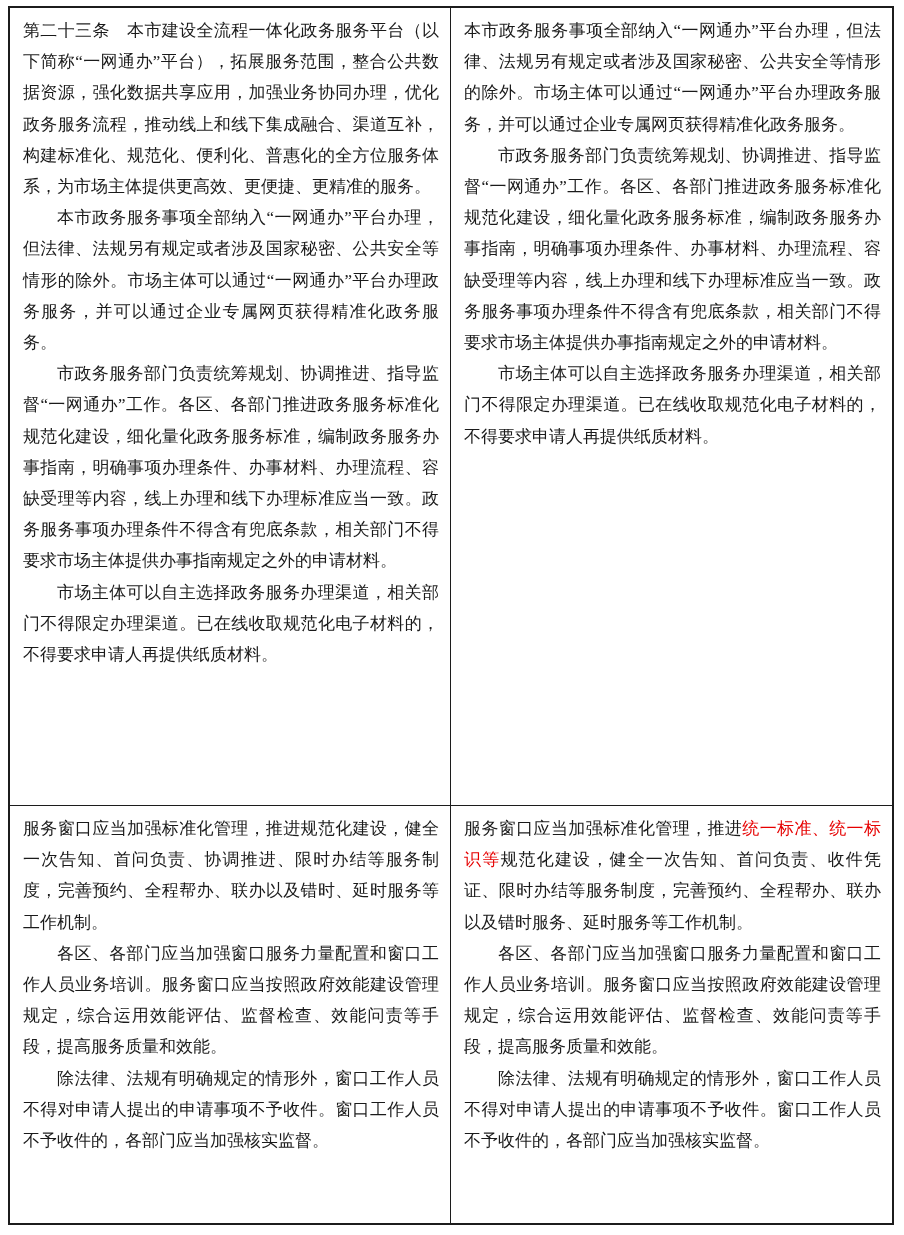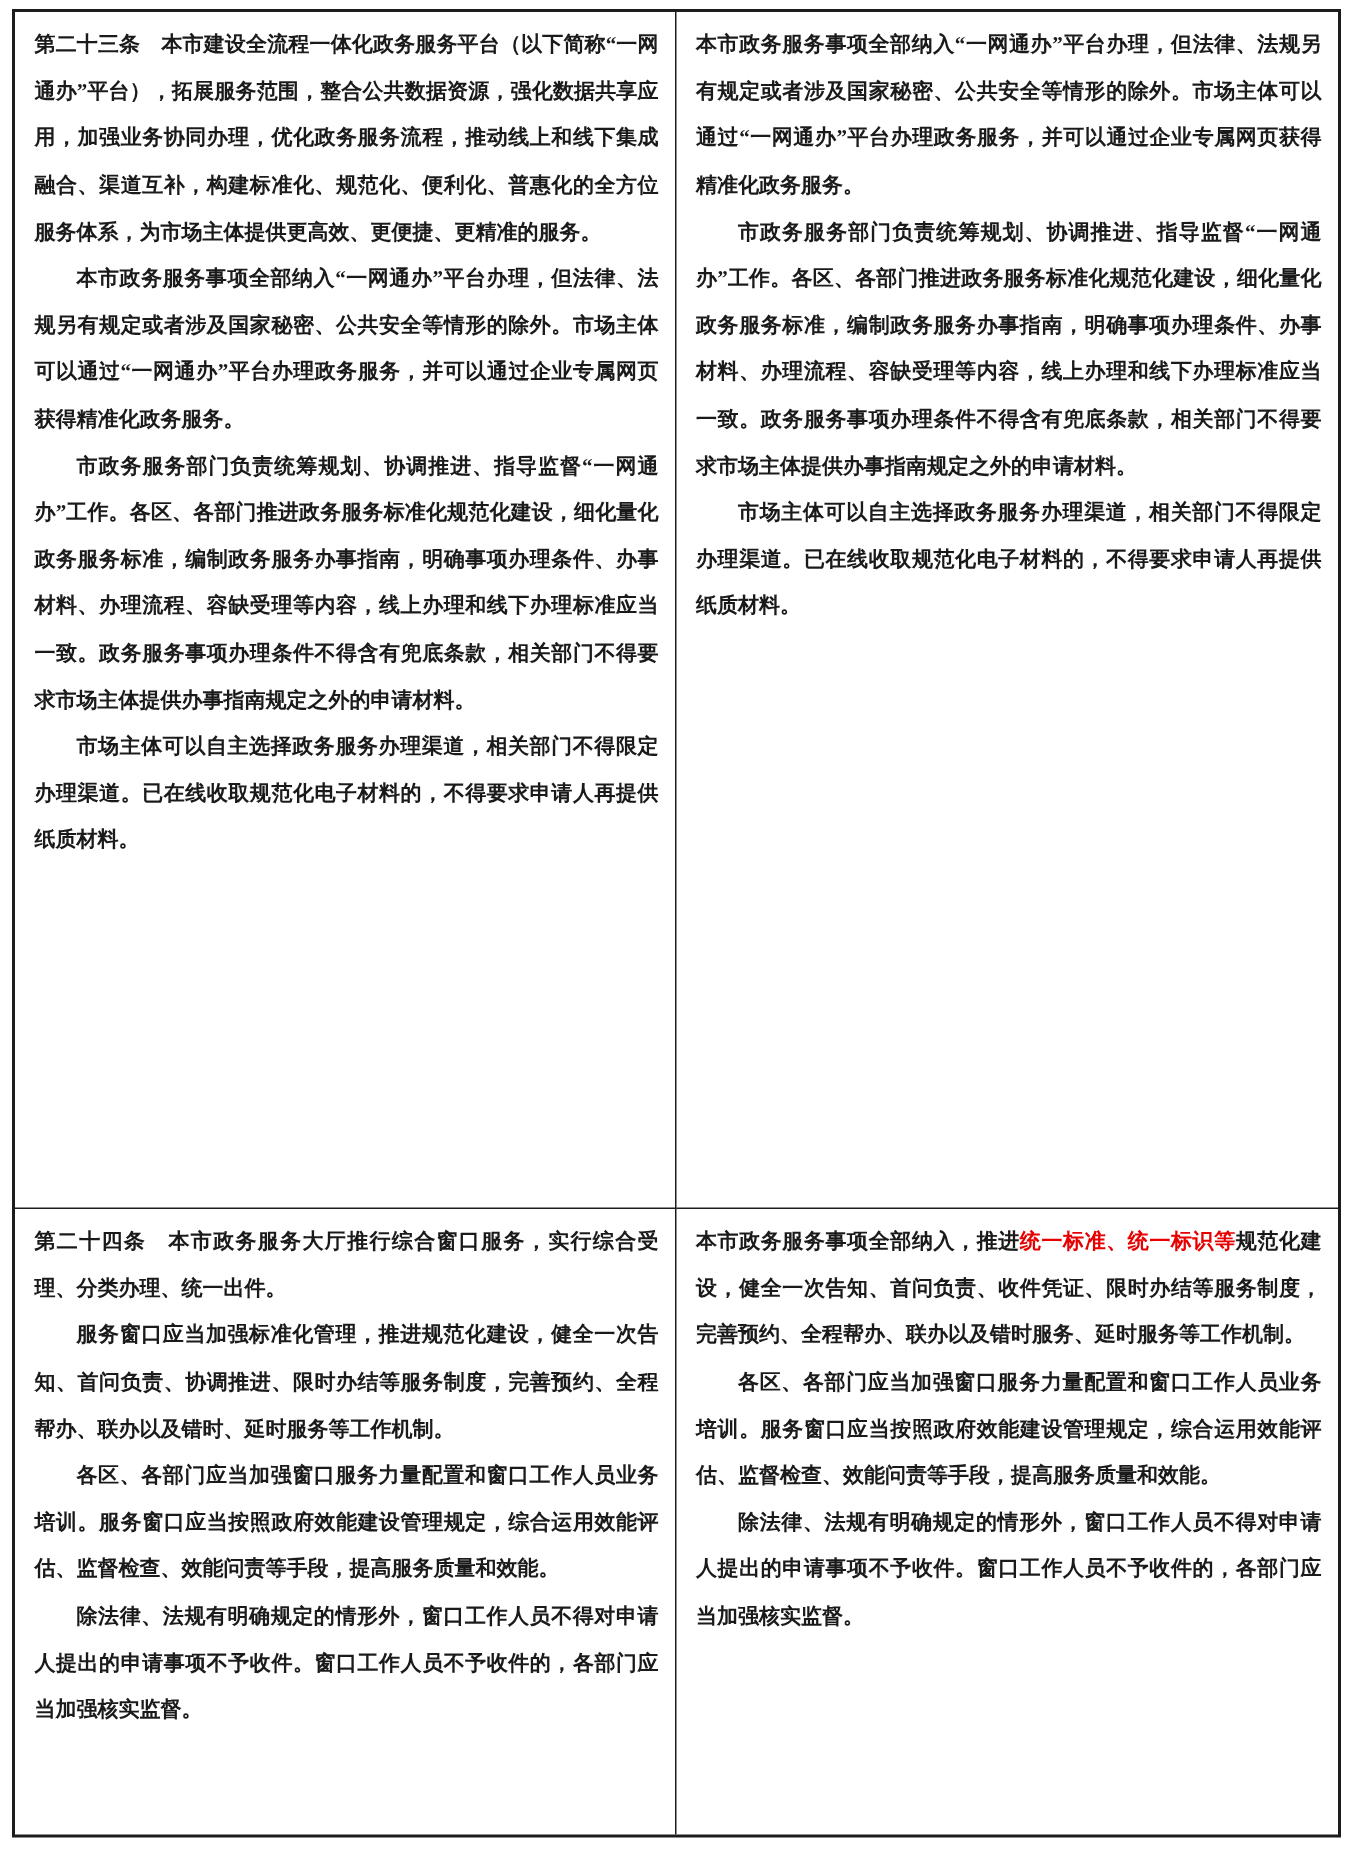--- a/index.html
+++ b/index.html
@@ -20,27 +20,26 @@
     border: 2px solid #1c1c1c;
     display: grid;
     grid-template-columns: 1fr 1fr;
     grid-template-rows: 798px 1fr;
     background: #ffffff;
   }
   .cell {
     box-sizing: border-box;
     padding: 7px 11px 0 13px;
     overflow: hidden;
-    font-size: 14px;
+    font-size: 17px;
     line-height: 31.2px;
     color: #1a1a1a;
     text-align: justify;
     text-justify: inter-character;
     word-break: break-all;
-    font-weight: bold;
   }
   .cell.b-right  { border-right: 1.5px solid #1c1c1c; }
   .cell.b-bottom { border-bottom: 1.5px solid #1c1c1c; }
   .cell p {
     margin: 0;
     padding: 0;
     text-indent: 2em;
   }
   .cell p:first-child {
     text-indent: 0;
@@ -56,23 +55,22 @@
       <p><span>本市政务服务事项全部纳入“一网通办”平台办理，但法律、法规另有规定或者涉及国家秘密、公共安全等情形的除外。市场主体可以通过“一网通办”平台办理政务服务，并可以通过企业专属网页获得精准化政务服务。</span></p>
       <p><span>市政务服务部门负责统筹规划、协调推进、指导监督“一网通办”工作。各区、各部门推进政务服务标准化规范化建设，细化量化政务服务标准，编制政务服务办事指南，明确事项办理条件、办事材料、办理流程、容缺受理等内容，线上办理和线下办理标准应当一致。政务服务事项办理条件不得含有兜底条款，相关部门不得要求市场主体提供办事指南规定之外的申请材料。</span></p>
       <p><span>市场主体可以自主选择政务服务办理渠道，相关部门不得限定办理渠道。已在线收取规范化电子材料的，不得要求申请人再提供纸质材料。</span></p>
     </div>
   <div class="cell b-bottom">
       <p><span>本市政务服务事项全部纳入“一网通办”平台办理，但法律、法规另有规定或者涉及国家秘密、公共安全等情形的除外。市场主体可以通过“一网通办”平台办理政务服务，并可以通过企业专属网页获得精准化政务服务。</span></p>
       <p><span>市政务服务部门负责统筹规划、协调推进、指导监督“一网通办”工作。各区、各部门推进政务服务标准化规范化建设，细化量化政务服务标准，编制政务服务办事指南，明确事项办理条件、办事材料、办理流程、容缺受理等内容，线上办理和线下办理标准应当一致。政务服务事项办理条件不得含有兜底条款，相关部门不得要求市场主体提供办事指南规定之外的申请材料。</span></p>
       <p><span>市场主体可以自主选择政务服务办理渠道，相关部门不得限定办理渠道。已在线收取规范化电子材料的，不得要求申请人再提供纸质材料。</span></p>
     </div>
   <div class="cell b-right">
-      <p><span>第二十四条　本市政务服务大厅推行综合窗口服务，实行综合受理、分类办理、统一出件。</span></p>
       <p><span>服务窗口应当加强标准化管理，推进规范化建设，健全一次告知、首问负责、协调推进、限时办结等服务制度，完善预约、全程帮办、联办以及错时、延时服务等工作机制。</span></p>
       <p><span>各区、各部门应当加强窗口服务力量配置和窗口工作人员业务培训。服务窗口应当按照政府效能建设管理规定，综合运用效能评估、监督检查、效能问责等手段，提高服务质量和效能。</span></p>
       <p><span>除法律、法规有明确规定的情形外，窗口工作人员不得对申请人提出的申请事项不予收件。窗口工作人员不予收件的，各部门应当加强核实监督。</span></p>
     </div>
   <div class="cell">
-      <p><span>本市政务服务事项全部纳入，推进</span><span class="red">统一标准、统一标识等</span><span>规范化建设，健全一次告知、首问负责、收件凭证、限时办结等服务制度，完善预约、全程帮办、联办以及错时服务、延时服务等工作机制。</span></p>
+      <p><span>服务窗口应当加强标准化管理，推进</span><span class="red">统一标准、统一标识等</span><span>规范化建设，健全一次告知、首问负责、收件凭证、限时办结等服务制度，完善预约、全程帮办、联办以及错时服务、延时服务等工作机制。</span></p>
       <p><span>各区、各部门应当加强窗口服务力量配置和窗口工作人员业务培训。服务窗口应当按照政府效能建设管理规定，综合运用效能评估、监督检查、效能问责等手段，提高服务质量和效能。</span></p>
       <p><span>除法律、法规有明确规定的情形外，窗口工作人员不得对申请人提出的申请事项不予收件。窗口工作人员不予收件的，各部门应当加强核实监督。</span></p>
     </div>
 </div>
 
 </body></html>

